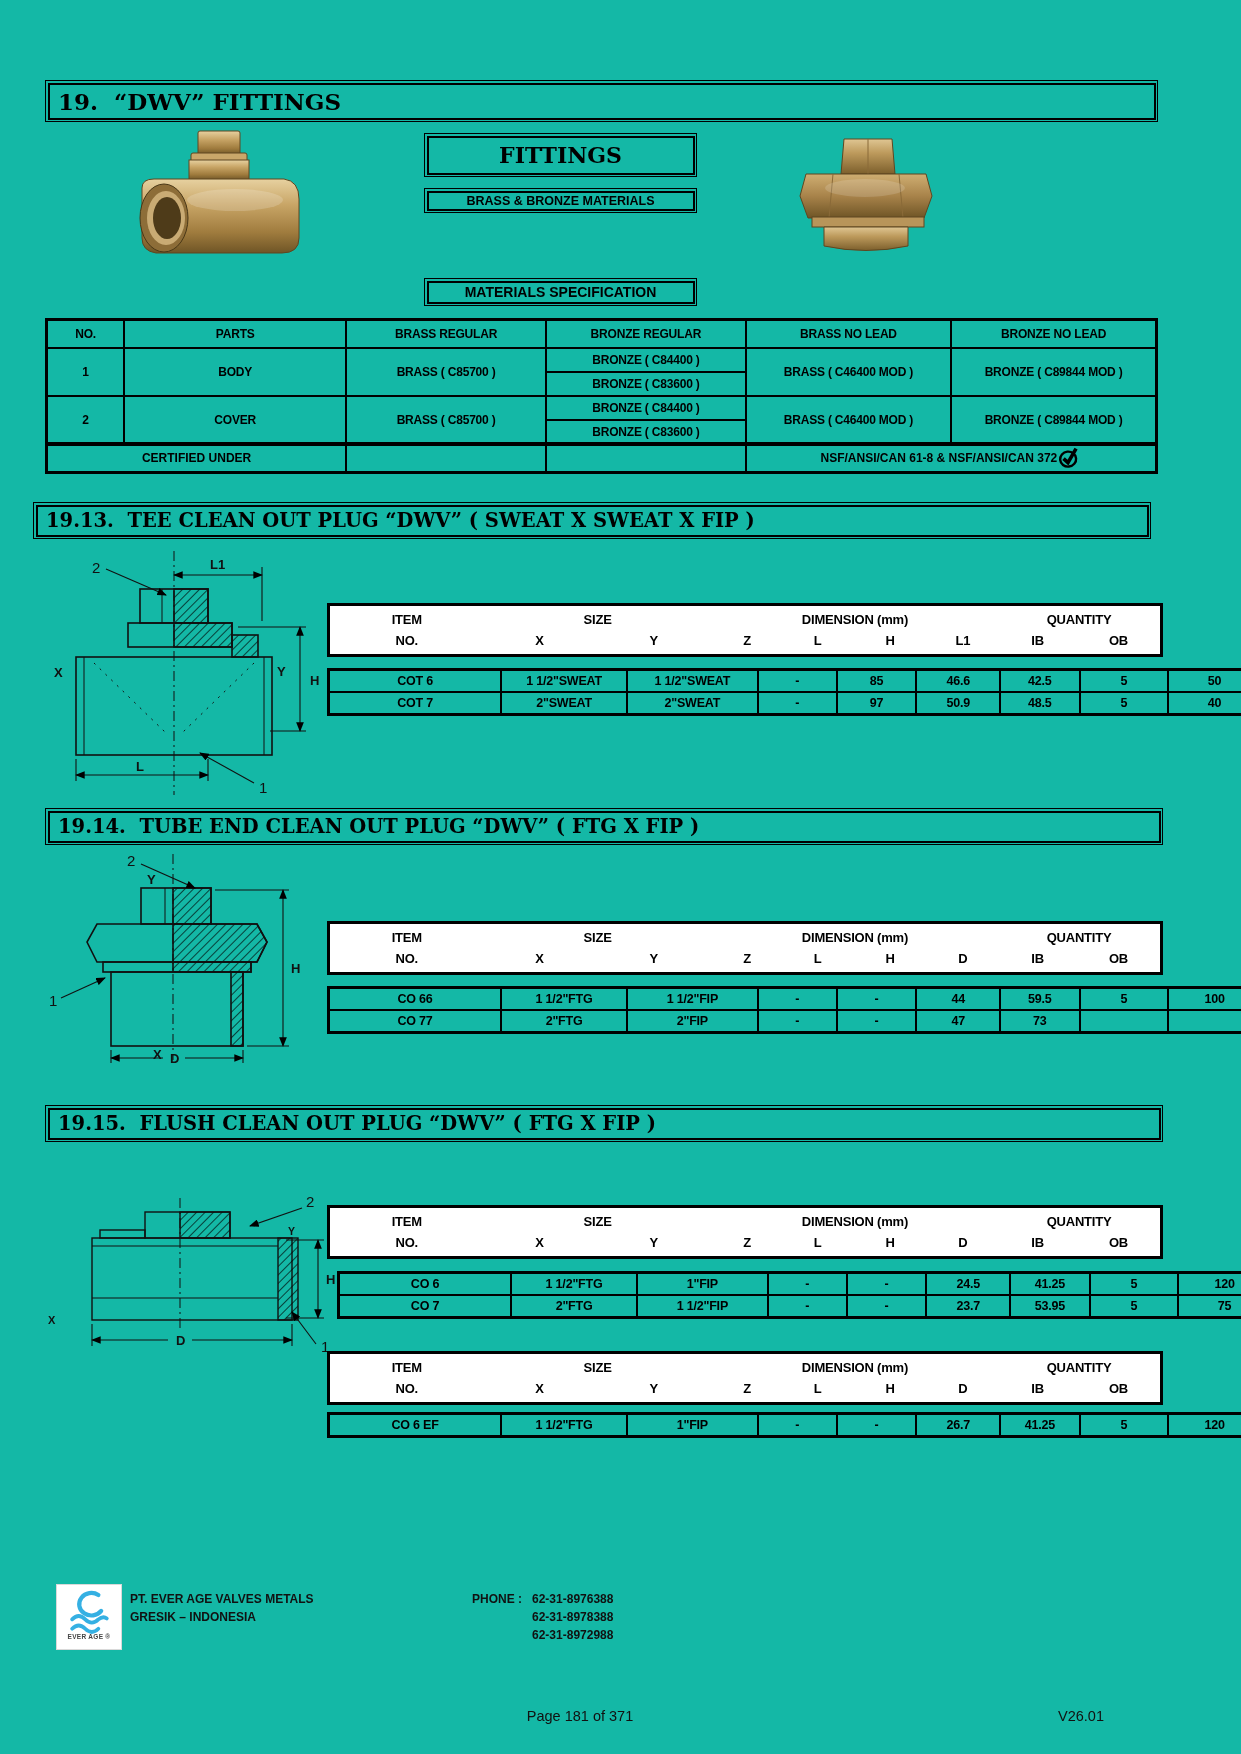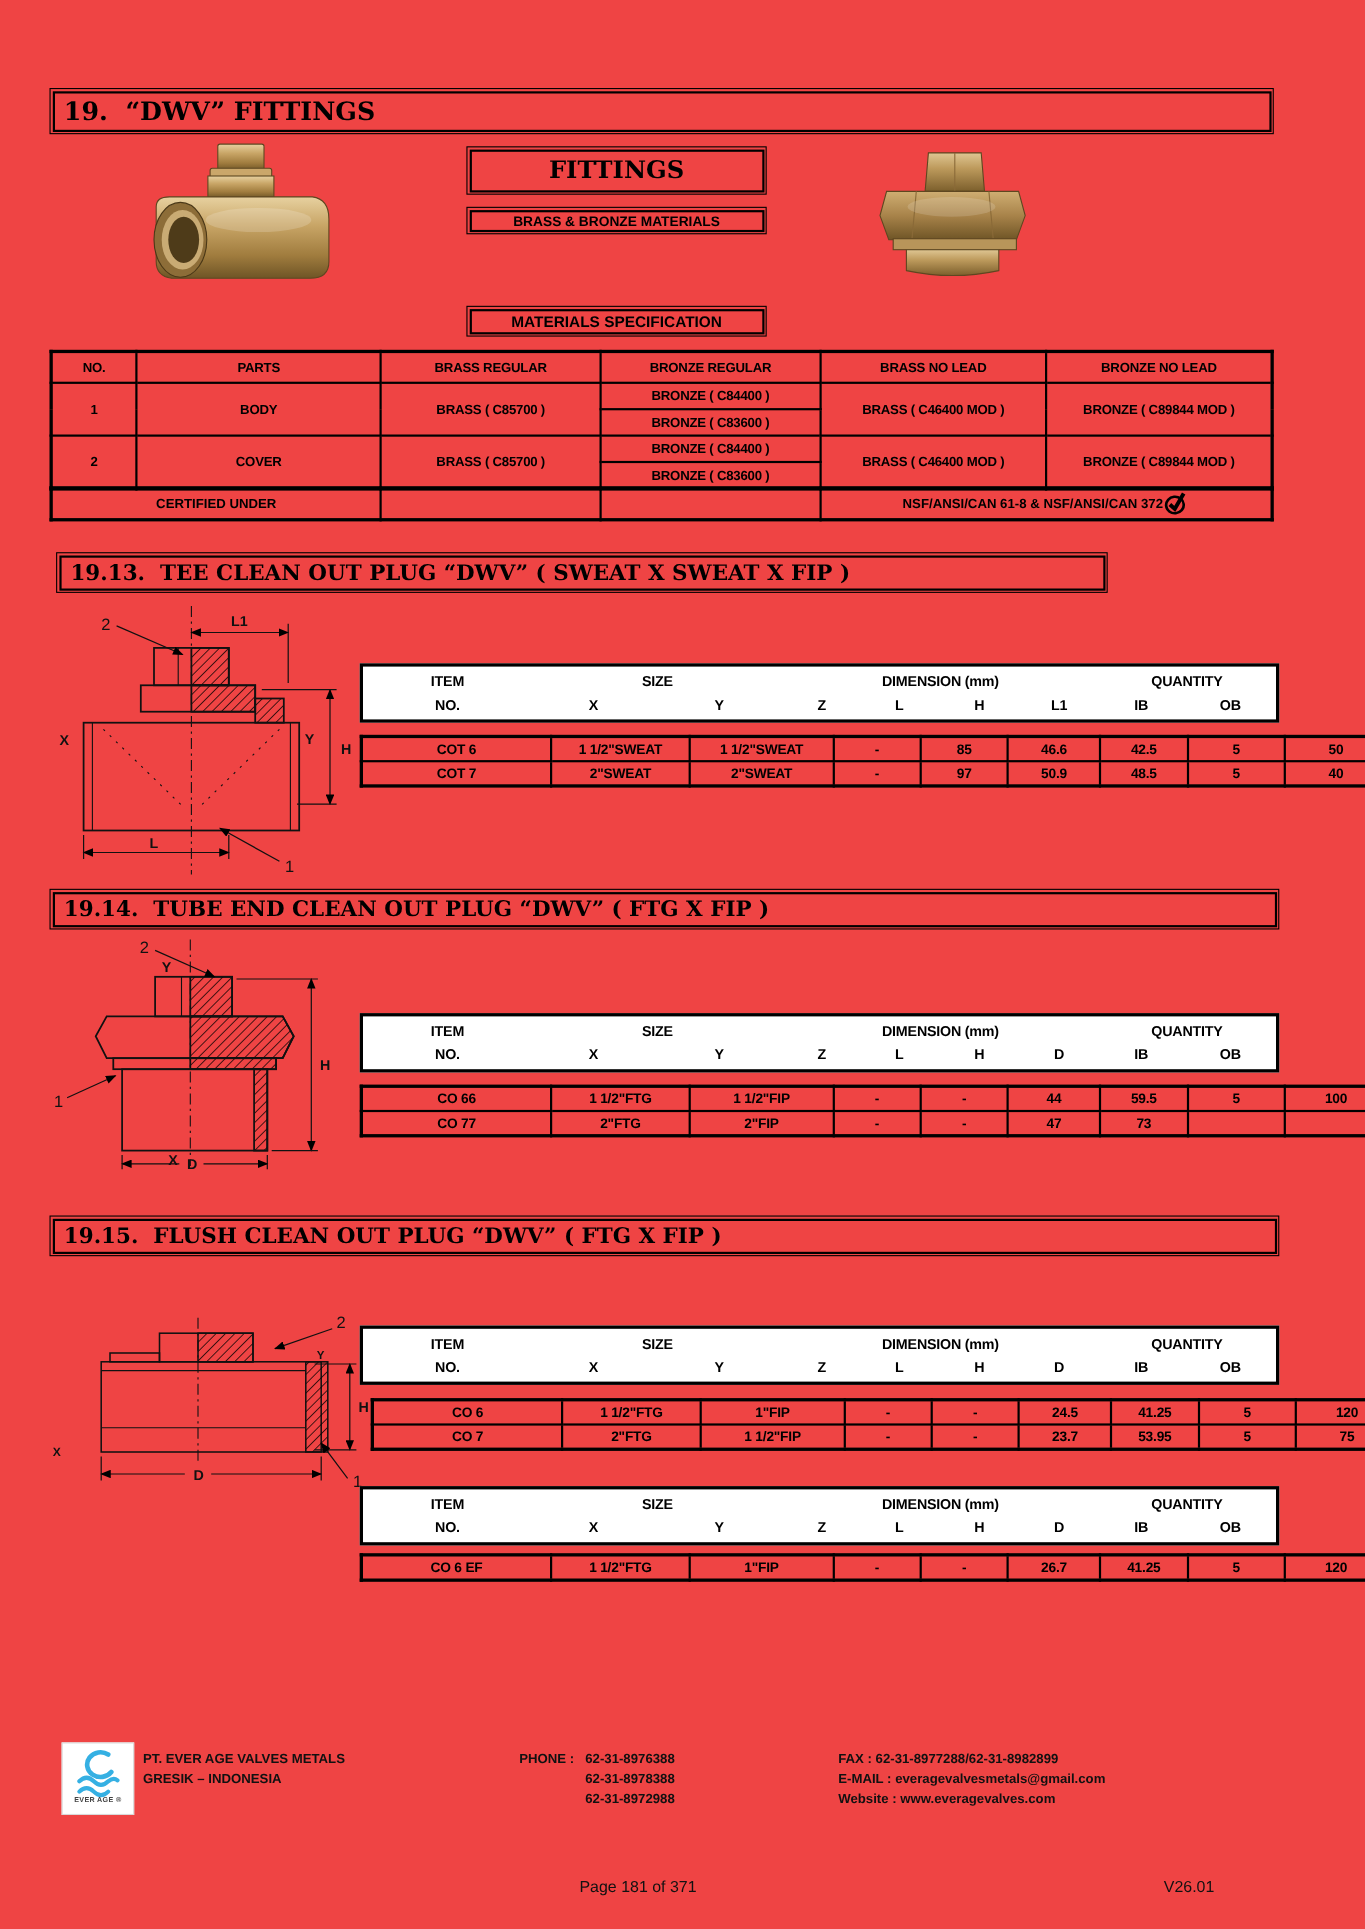--- a/index.html
+++ b/index.html
@@ -1,16 +1,16 @@
 <!DOCTYPE html>
 <html><head>
 <meta charset="utf-8">
 <style>
   html,body{margin:0;padding:0;background:#fff;}
-  .page{position:relative;width:1241px;height:1754px;background:#ef4444;overflow:hidden;
+  .page{position:relative;width:1241px;height:1754px;background:#14b8a6;overflow:hidden;
         font-family:"Liberation Sans",sans-serif;color:#000;}
   
   .dbl{position:absolute;border:1.5px solid #000;box-sizing:border-box;}
   .dbl::before{content:"";position:absolute;inset:1.5px;border:2.5px solid #000;pointer-events:none;}
   .headtext{font-family:"DejaVu Serif","Liberation Serif",serif;font-weight:bold;white-space:pre;}
   .title-box{left:45px;top:80px;width:1113px;height:42px;display:flex;align-items:center;padding-left:12px;}
   .title-box .headtext{font-size:23px;}
   .sec-head{height:37px;display:flex;align-items:center;padding-left:12px;}
   .sec-head .headtext{font-size:19.5px;}
   .feature-box{left:424px;top:133px;width:273px;height:44px;display:flex;align-items:center;justify-content:center;}
@@ -175,21 +175,21 @@
               <ellipse cx="11" cy="12" rx="8" ry="7.5" fill="none" stroke="#000" stroke-width="2.4"></ellipse>
               <path d="M6.5 11 L10.5 15.5 L20 2.5" stroke="#000" stroke-width="3.6" fill="none"></path>
             </g>
           </svg>
         </span>
       </td>
     </tr>
   </tbody>
     </table>
 
-  <div class="dbl sec-head" style="left:51px;top:502px;width:956px;">
+  <div class="dbl sec-head" style="left:33px;top:502px;width:1118px;">
     <span class="headtext">19.13.  TEE CLEAN OUT PLUG “DWV” ( SWEAT X SWEAT X FIP )</span>
   </div>
 
   <svg class="diagram" style="left:48px;top:545px;" width="280" height="255" viewBox="0 0 280 255">
     <defs>
       <pattern id="h13" patternUnits="userSpaceOnUse" width="6" height="6" patternTransform="rotate(45)">
         <line x1="0" y1="0" x2="0" y2="6" stroke="#000" stroke-width="1.3"></line>
       </pattern>
       <marker id="m13" viewBox="0 0 10 8" refX="9" refY="4" markerWidth="9" markerHeight="7" orient="auto-start-reverse">
         <path d="M0,0L10,4L0,8z" fill="#000"></path>
@@ -546,22 +546,17 @@
     <div>GRESIK – INDONESIA</div>
   </div>
   <div class="ftxt phones" style="left:472px;top:1590px;">
     <div>PHONE :</div>
     <div class="nums">
       <div>62-31-8976388</div>
       <div>62-31-8978388</div>
       <div>62-31-8972988</div>
     </div>
   </div>
-  <div class="ftxt" style="left:762px;top:1590px;">
-    <div>FAX  : 62-31-8977288/62-31-8982899</div>
-    <div>E-MAIL  : everagevalvesmetals@gmail.com</div>
-    <div>Website  : www.everagevalves.com</div>
-  </div>
 
   <div class="pageinfo" style="left:470px;top:1708px;width:220px;text-align:center;">Page 181 of 371</div>
   <div class="pageinfo" style="left:1058px;top:1708px;">V26.01</div>
 
 </div>
 
 </body></html>

